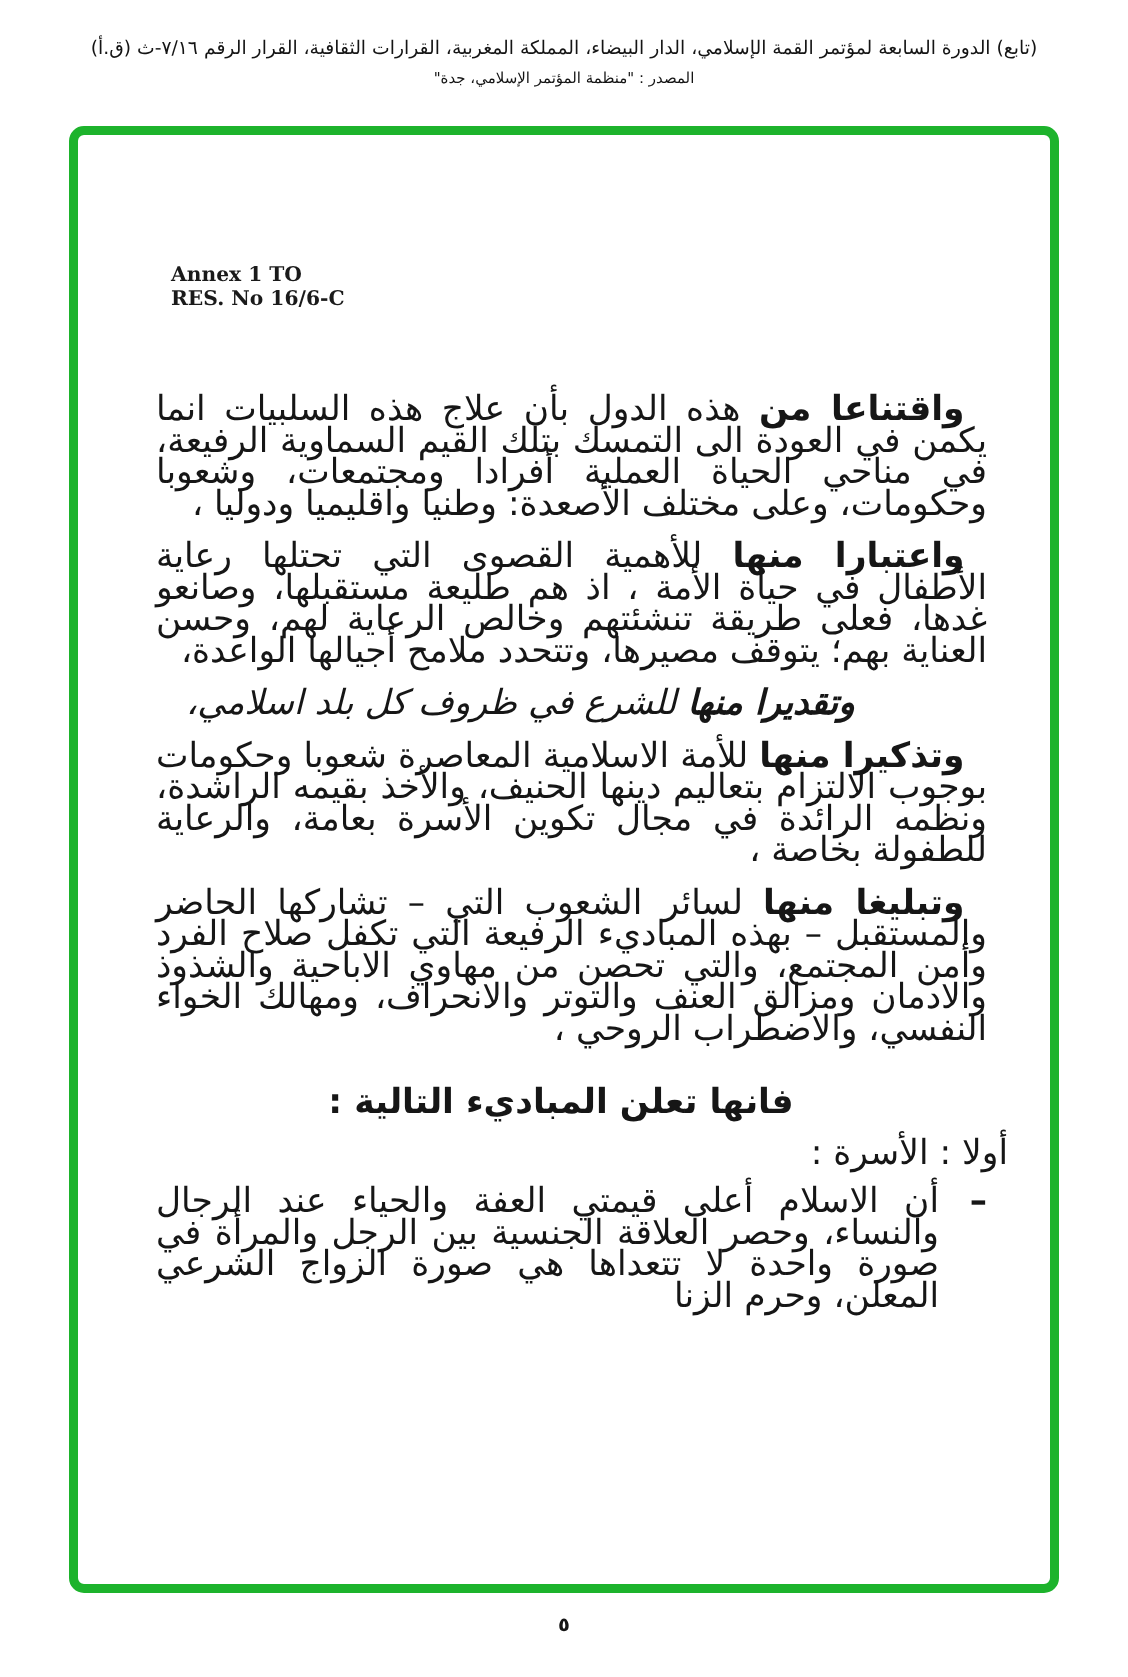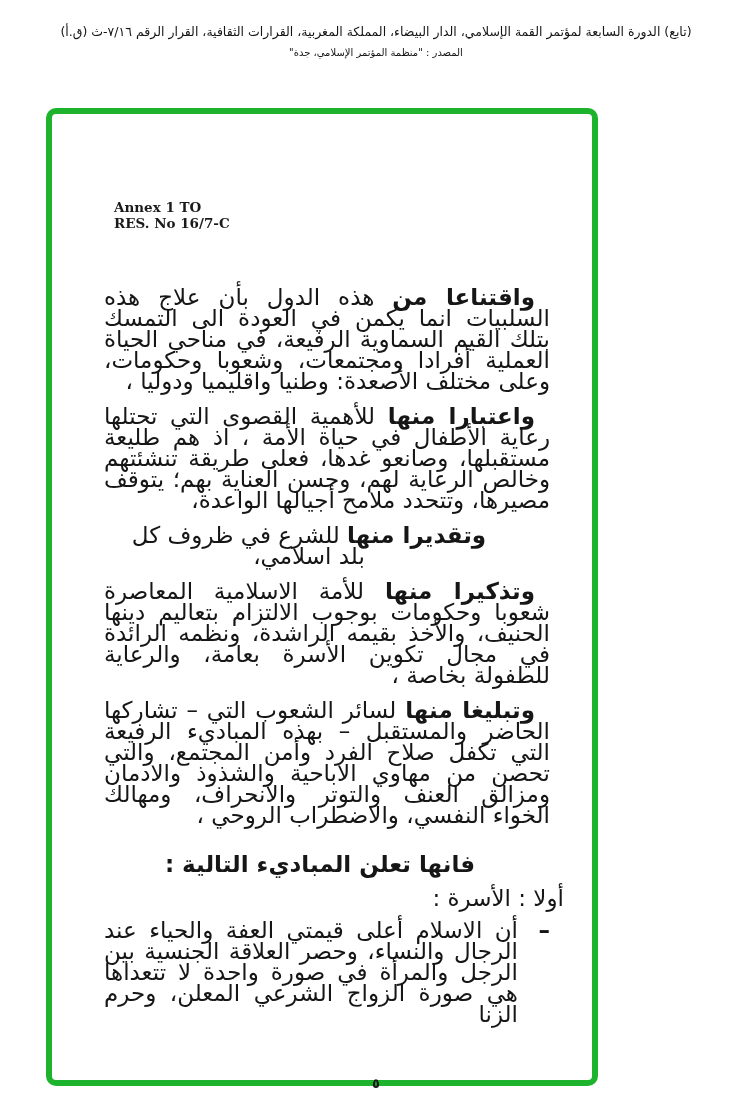--- a/index.html
+++ b/index.html
@@ -12,22 +12,22 @@
     overflow: hidden;
   }
   .doc-header {
     position: absolute; top: 24px; left: 0; right: 0;
     text-align: center; direction: rtl;
     font-weight: normal;
   }
   .doc-header .line1 { font-size: 12.5px; letter-spacing: -0.2px; }
   .doc-header .line2 { font-size: 10px; margin-top: 8px; }
   .page-frame {
-    position: absolute; left: 46px; top: 108px;
-    width: 552px; height: 978px;
+    position: absolute; left: 46px; top: 84px;
+    width: 660px; height: 978px;
     border: 6px solid #1db32c;
     border-radius: 10px;
     background: #ffffff;
   }
   .annex-block {
     margin: 85px 0 0 62px;
     direction: ltr;
     font-family: "DejaVu Serif", serif;
     font-size: 13.5px; font-weight: 600;
     line-height: 16px;
@@ -39,23 +39,24 @@
     font-size: 23px;
     line-height: 21px;
     text-align: justify;
     color: #161616;
   }
   .para { margin-bottom: 14px; text-indent: 15px; }
   .para .lead { font-weight: bold; }
   .para-single {
     margin-bottom: 14px;
     text-indent: 0;
-    text-align: center;
+    text-align: left;
     padding-left: 20px;
     padding-right: 56px;
+    font-style: italic;
   }
   .para-single .lead { font-weight: bold; }
   .decl-heading {
     font-weight: bold;
     text-align: center;
     padding-left: 20px;
     padding-right: 34px;
     margin: 28px 0 13px 0;
   }
   .section-heading {
@@ -78,21 +79,21 @@
 
 <div class="doc-header">
   <div class="line1">(تابع) الدورة السابعة لمؤتمر القمة الإسلامي، الدار البيضاء، المملكة المغربية، القرارات الثقافية، القرار الرقم ٧/١٦-ث (ق.أ)</div>
   <div class="line2">المصدر : "منظمة المؤتمر الإسلامي، جدة"</div>
 </div>
 
 <div class="page-frame">
 
   <div class="annex-block">
     <div>Annex 1 TO</div>
-    <div>RES. No 16/7-C</div>
+    <div>RES. No 16/6-C</div>
   </div>
 
   <div class="arabic-body">
 
     <div class="para">
       <span class="lead">واقتناعا من</span><span> هذه الدول بأن علاج هذه السلبيات انما يكمن في العودة الى التمسك بتلك القيم السماوية الرفيعة، في مناحي الحياة العملية أفرادا ومجتمعات، وشعوبا وحكومات، وعلى مختلف الأصعدة: وطنيا واقليميا ودوليا ،</span>
     </div>
 
     <div class="para">
       <span class="lead">واعتبارا منها</span><span> للأهمية القصوى التي تحتلها رعاية الأطفال في حياة الأمة ، اذ هم طليعة مستقبلها، وصانعو غدها، فعلى طريقة تنشئتهم وخالص الرعاية لهم، وحسن العناية بهم؛ يتوقف مصيرها، وتتحدد ملامح أجيالها الواعدة،</span>

